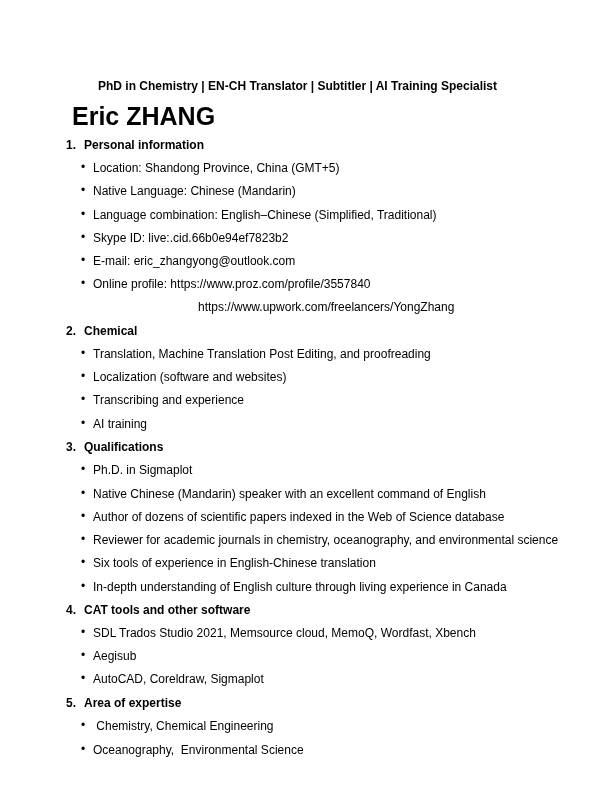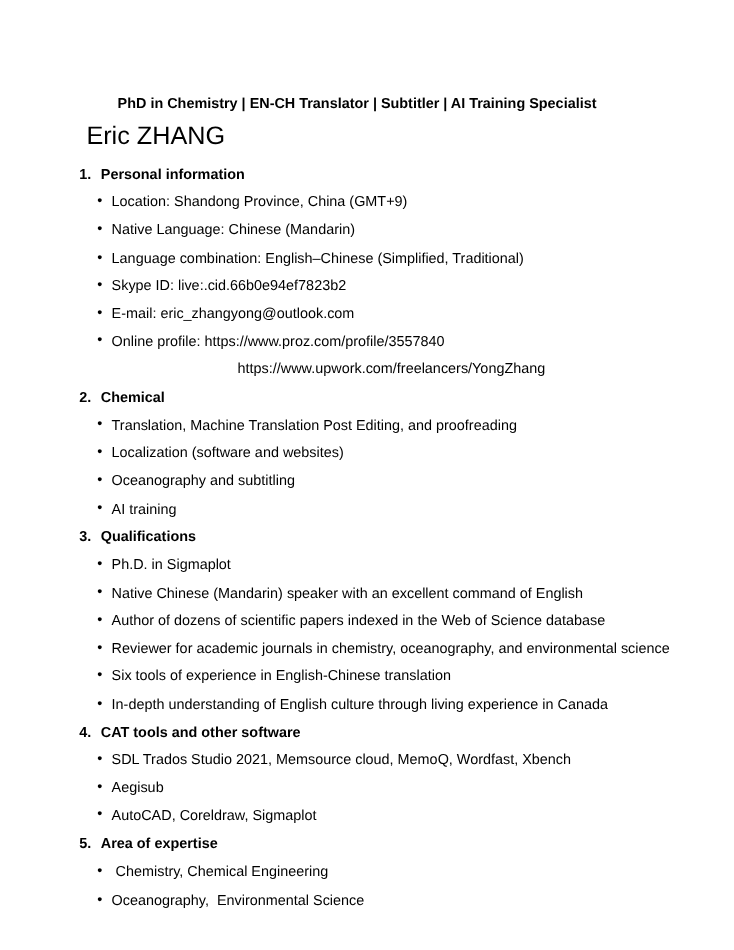--- a/index.html
+++ b/index.html
@@ -1,41 +1,41 @@
 <!DOCTYPE html>
 <html><head>
   <meta charset="utf-8">
   <style>
     html, body { margin: 0; padding: 0; background: #ffffff; }
     body { width: 612px; height: 792px; position: relative; overflow: hidden;
       font-family: "Liberation Sans", sans-serif; color: #000; }
     .abs { position: absolute; white-space: nowrap; }
     .subtitle { left: 72px; top: 79px; font-size: 12px; font-weight: bold; margin-left: 26px; }
-    .name { left: 72px; top: 102px; font-size: 21px; font-weight: normal; }
+    .name { left: 72px; top: 102px; font-size: 25px; font-weight: bold; }
     .heading { font-size: 12px; font-weight: bold; }
     .heading .num { position: absolute; left: 0; }
     .heading .txt { position: absolute; left: 18px; }
     .item { font-size: 12px; }
     .item .bullet { position: absolute; left: 0; top: -1px; font-size: 12px; }
     .item .txt { position: absolute; left: 12px; }
   </style>
 </head>
 <body>
 
 <div>
   <div class="abs subtitle">PhD in Chemistry | EN-CH Translator | Subtitler | AI Training Specialist</div>
   <div class="abs name">Eric ZHANG</div>
 
   <div class="abs heading" style="left:66px;top:138px;">
     <span class="num">1.</span>
     <span class="txt">Personal information</span>
   </div>
   <div class="abs item" style="left:81px;top:161px;">
     <span class="bullet">•</span>
-    <span class="txt">Location: Shandong Province, China (GMT+9)</span>
+    <span class="txt">Location: Shandong Province, China (GMT+5)</span>
   </div>
   <div class="abs item" style="left:81px;top:184px;">
     <span class="bullet">•</span>
     <span class="txt">Native Language: Chinese (Mandarin)</span>
   </div>
   <div class="abs item" style="left:81px;top:208px;">
     <span class="bullet">•</span>
     <span class="txt">Language combination: English–Chinese (Simplified, Traditional)</span>
   </div>
   <div class="abs item" style="left:81px;top:231px;">
@@ -59,21 +59,21 @@
   <div class="abs item" style="left:81px;top:347px;">
     <span class="bullet">•</span>
     <span class="txt">Translation, Machine Translation Post Editing, and proofreading</span>
   </div>
   <div class="abs item" style="left:81px;top:370px;">
     <span class="bullet">•</span>
     <span class="txt">Localization (software and websites)</span>
   </div>
   <div class="abs item" style="left:81px;top:393px;">
     <span class="bullet">•</span>
-    <span class="txt">Oceanography and subtitling</span>
+    <span class="txt">Transcribing and experience</span>
   </div>
   <div class="abs item" style="left:81px;top:417px;">
     <span class="bullet">•</span>
     <span class="txt">AI training</span>
   </div>
 
   <div class="abs heading" style="left:66px;top:440px;">
     <span class="num">3.</span>
     <span class="txt">Qualifications</span>
   </div>

